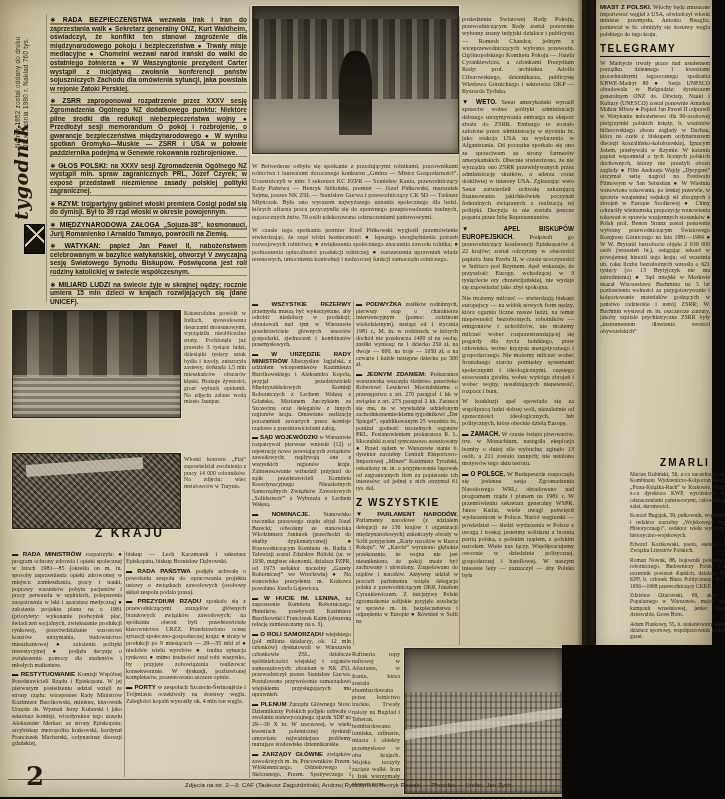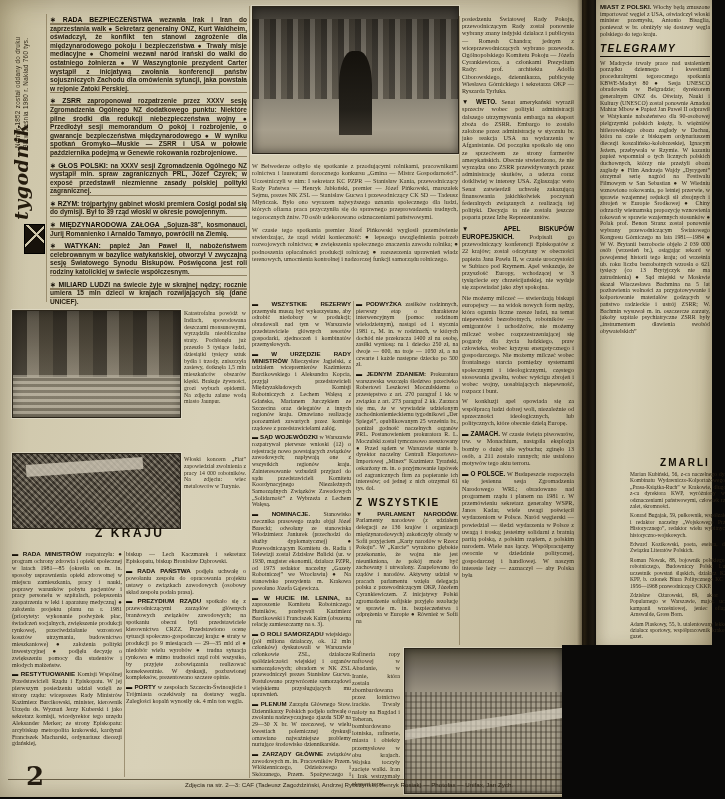--- a/index.html
+++ b/index.html
@@ -37,21 +37,21 @@
   .col{overflow:hidden;text-align:justify;color:#2c2315;}
   .col p{margin:0 0 3px 0;}
   .f59{font:5.9px/6.7px "Liberation Serif",serif;}
   .f61{font:6.15px/7.2px "Liberation Serif",serif;}
   .f60{font:6.0px/6.9px "Liberation Serif",serif;}
   .f55{font:5.5px/6.4px "Liberation Serif",serif;}
   .cap{font:6.2px/7.2px "Liberation Serif",serif;color:#332a18;text-align:justify;overflow:hidden;}
   .ld{font-family:"Liberation Sans",sans-serif;font-weight:bold;font-size:1.04em;color:#150f06;}
   h3{margin:5px 0 3px 0;font:bold 10px/11px "Liberation Sans",sans-serif;
      letter-spacing:1.5px;color:#150f06;}
-  h3.ul{border-bottom:1.2px solid #150f06;padding-bottom:2px;font-style:italic;}
+  h3.ul{border-bottom:1.2px solid #150f06;padding-bottom:2px;}
   h3.ctr{text-align:center;letter-spacing:2px;}
   
   .photo{border:1px solid #2b251a;box-shadow:0 0 0 1px rgba(255,255,250,.25),inset 0 0 10px rgba(0,0,0,.45);overflow:hidden;}
   .ph-belweder{background:linear-gradient(180deg,#37332c 0%,#4e4a42 14%,#6b665c 34%,#8a8476 62%,#a79f8d 84%,#948b78 100%);}
   .ph-belweder .tex1{position:absolute;left:0;top:8%;width:100%;height:55%;
     background:repeating-linear-gradient(90deg,rgba(20,17,13,.55) 0 6px,rgba(140,133,120,.28) 6px 11px,rgba(40,35,27,.45) 11px 17px);}
   .ph-belweder .tex2{position:absolute;left:42%;top:30%;width:16%;height:58%;
     background:linear-gradient(180deg,#14110c 0%,#23201a 70%,#3a352c 100%);border-radius:40% 40% 0 0;}
   .ph-flood{background:linear-gradient(180deg,#4a453a 0%,#6b6456 30%,#8d8675 58%,#a39b88 78%,#8f8774 100%);}
   .ph-flood .tex1{position:absolute;left:0;top:0;width:100%;height:62%;

